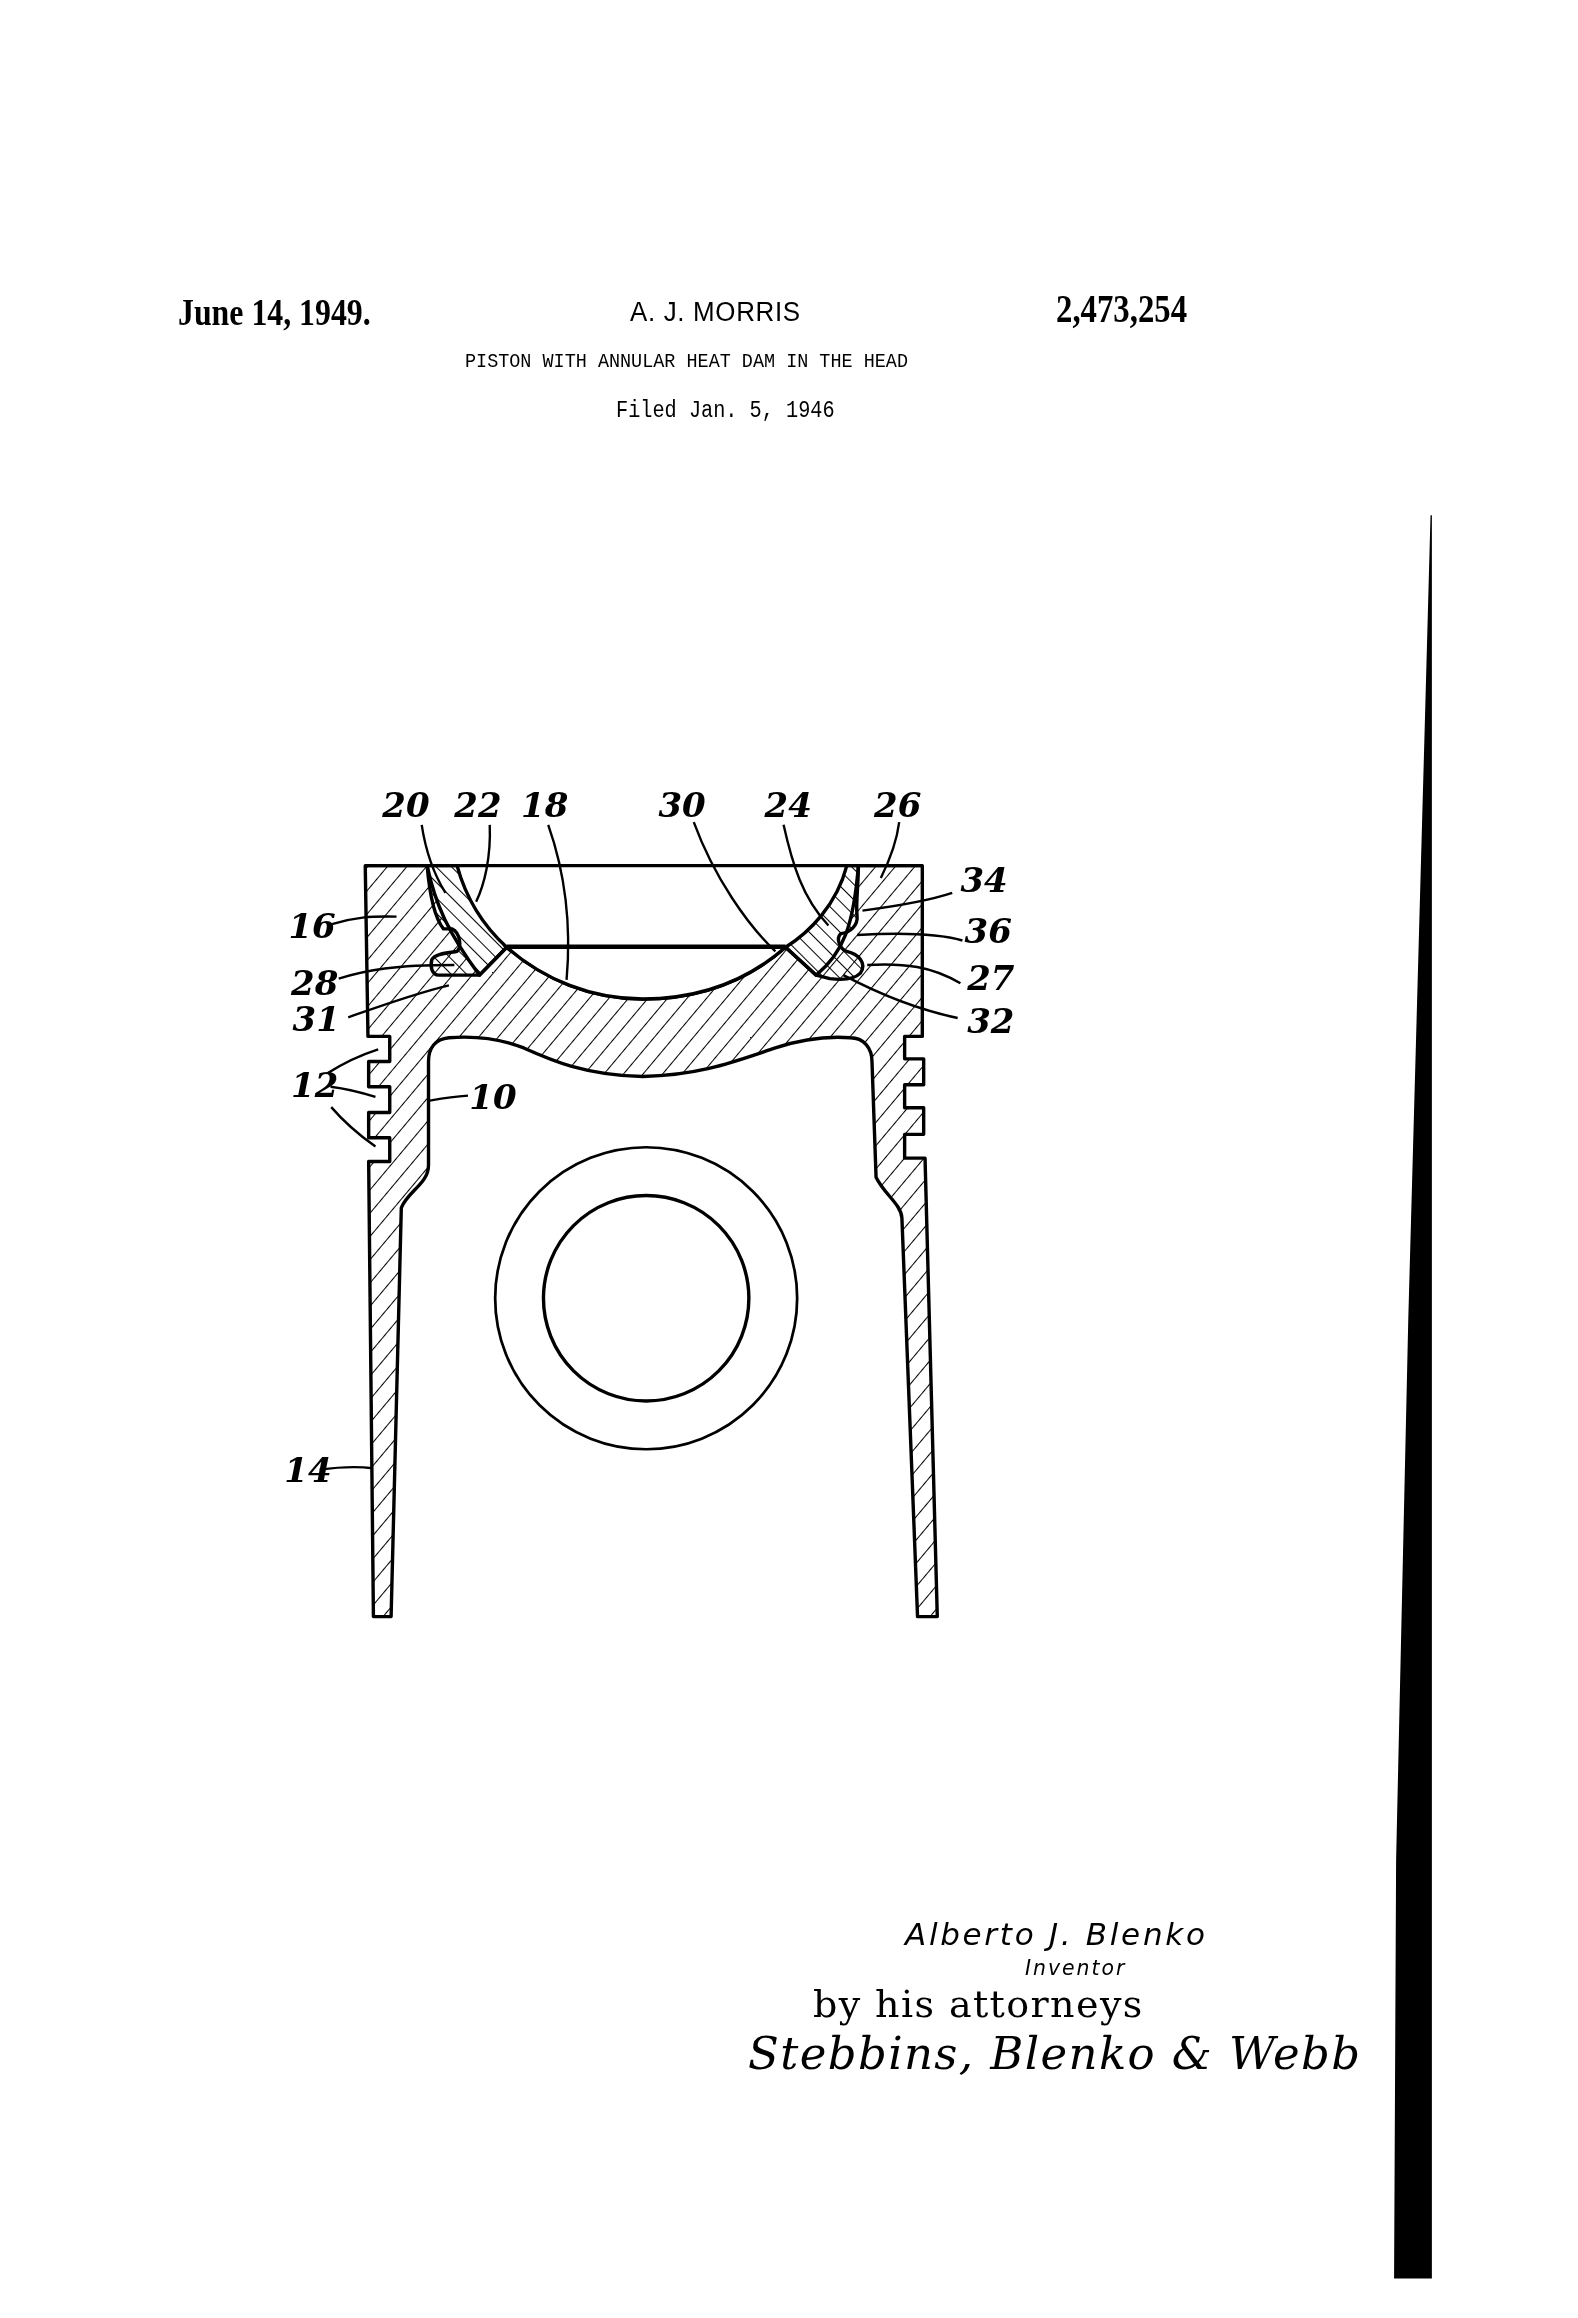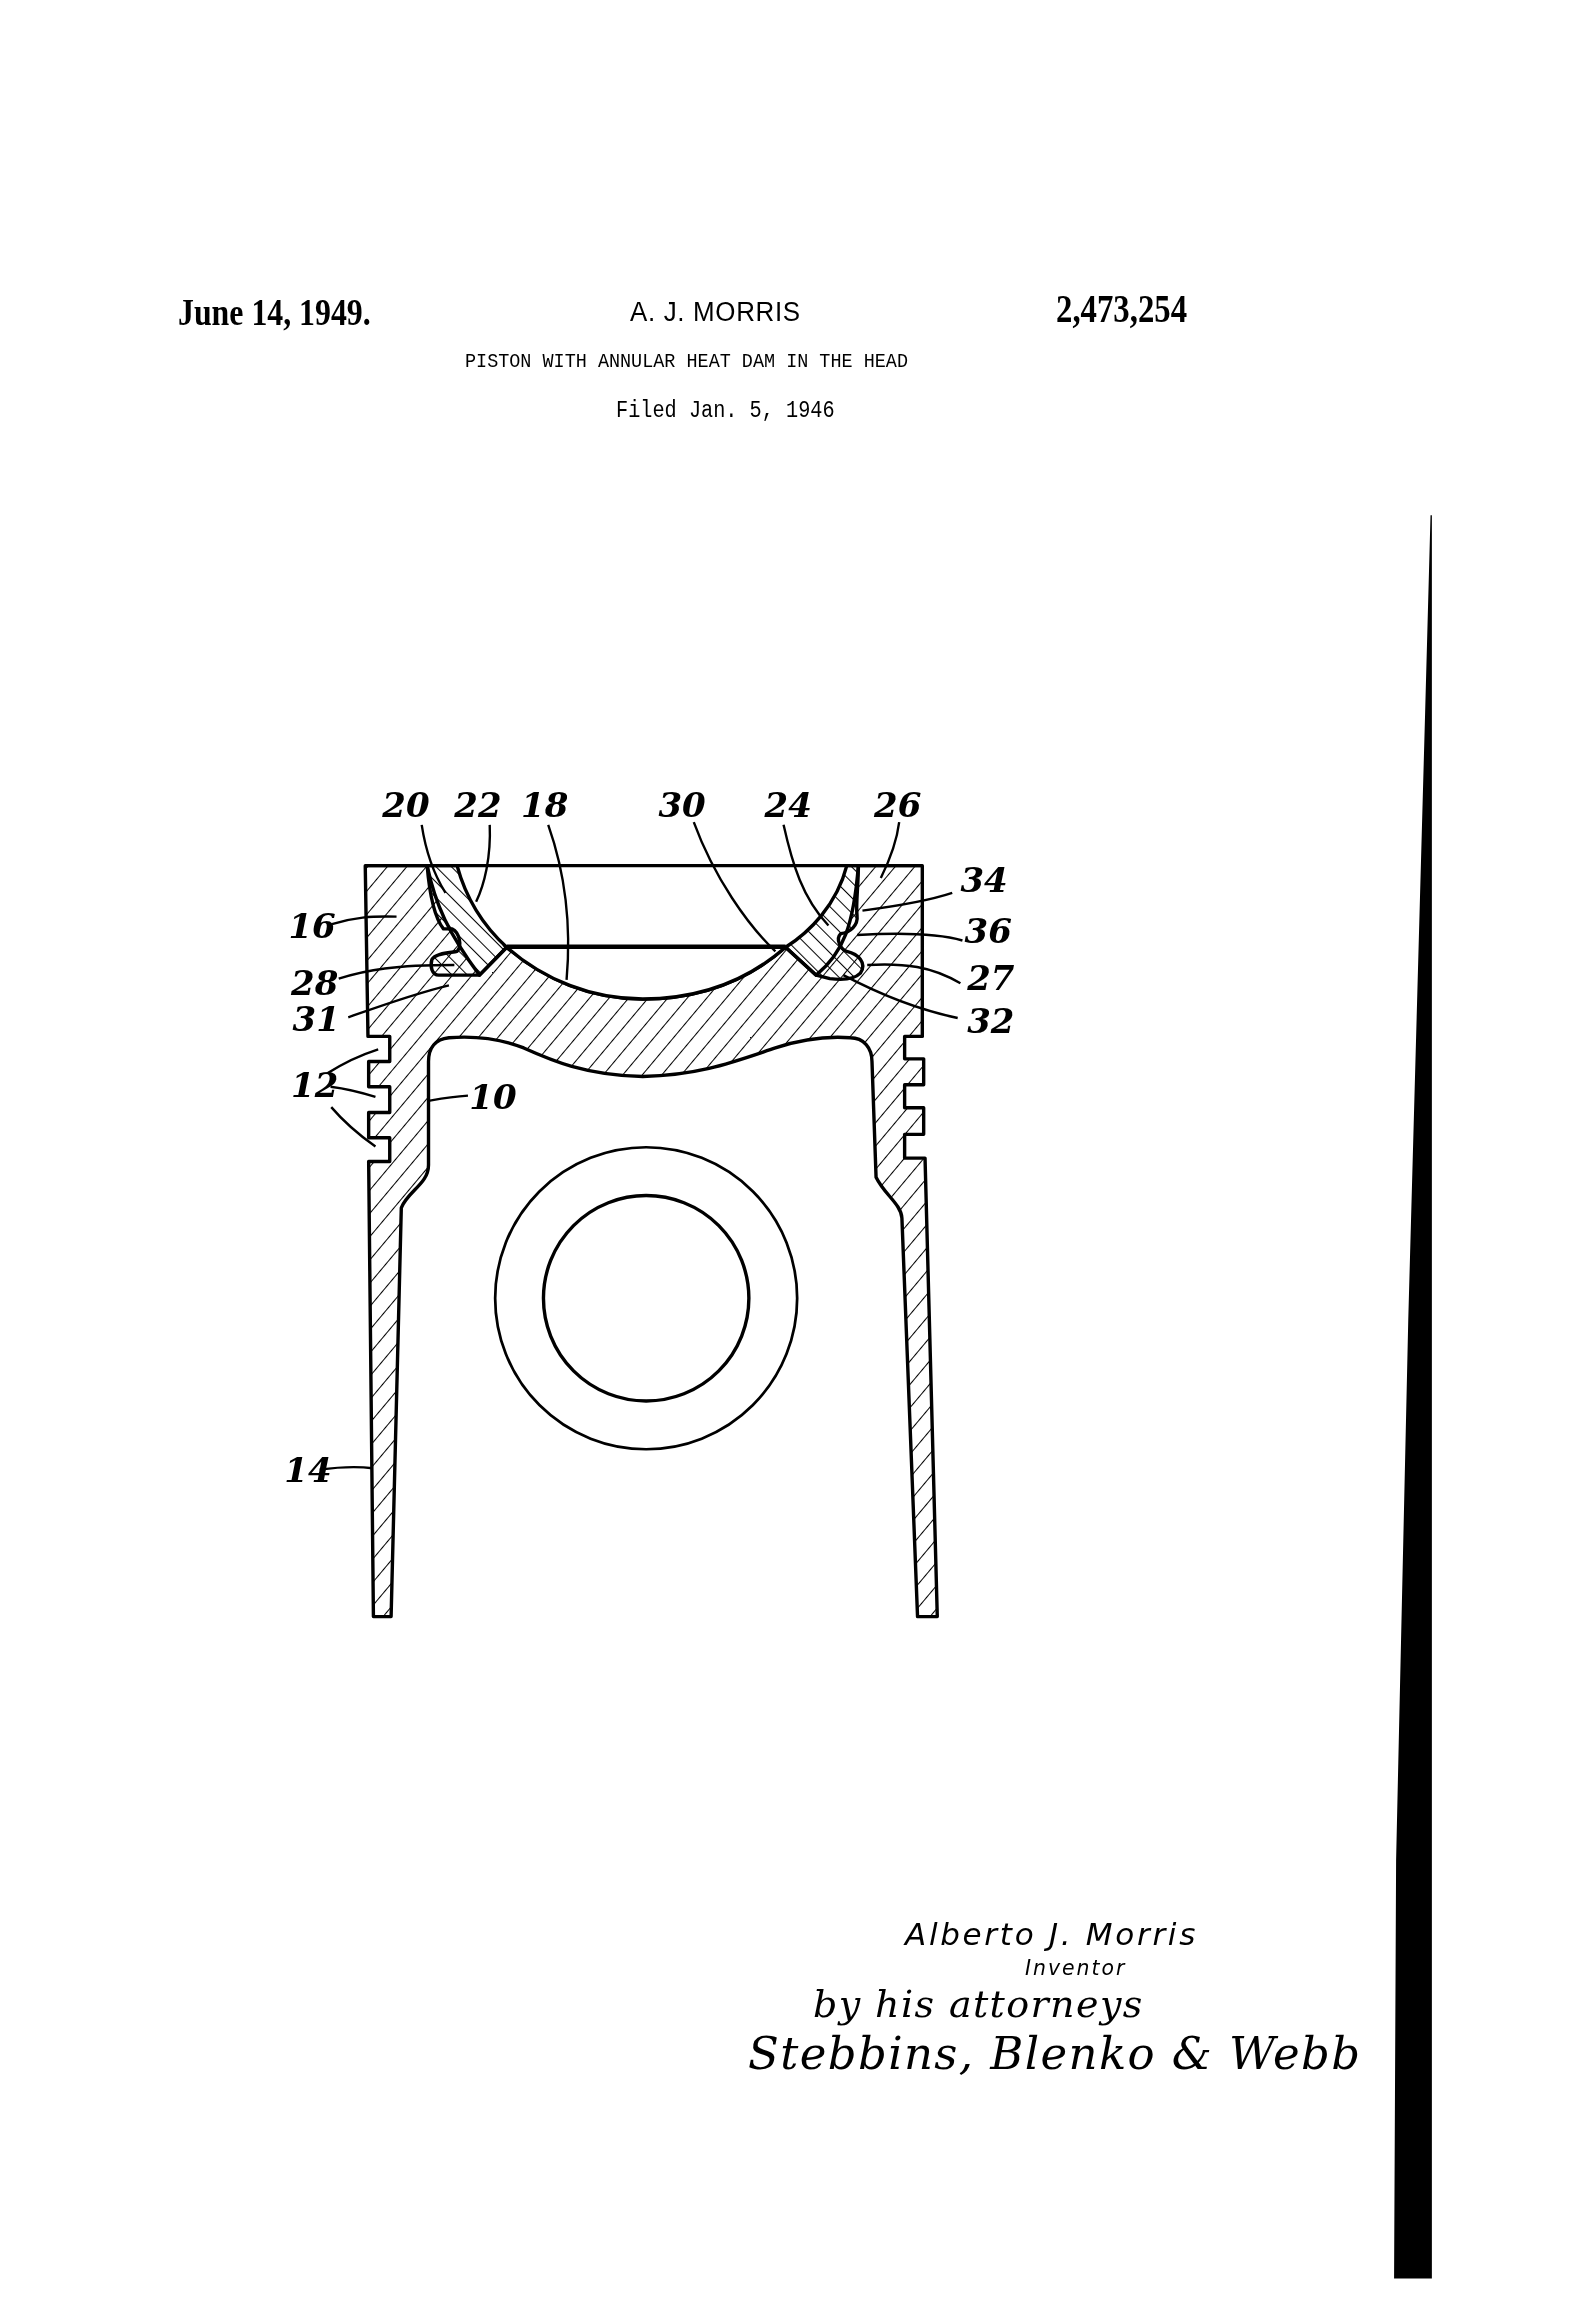--- a/index.html
+++ b/index.html
@@ -8,21 +8,21 @@
   .txt { position: absolute; color: #000; white-space: nowrap; line-height: 1; }
   .date { left: 178px; top: 294px; font-family: "Liberation Serif", serif; font-weight: bold; font-size: 37px; letter-spacing: 0px; transform: scaleX(0.86); transform-origin: left top; }
   .inventor-head { left: 630px; top: 299px; font-family: "Liberation Sans", sans-serif; font-size: 27px; letter-spacing: 0.7px; transform: scaleX(0.96); transform-origin: left top; }
   .patno { left: 1056px; top: 289px; font-family: "Liberation Serif", serif; font-weight: bold; font-size: 39px; transform: scaleX(0.84); transform-origin: left top; }
   .title { left: 465px; top: 352px; font-family: "Liberation Mono", monospace; font-size: 20.4px; letter-spacing: 0px; transform: scaleX(0.905); transform-origin: left top; }
   .filed { left: 616px; top: 400px; font-family: "Liberation Mono", monospace; font-size: 23px; transform: scaleX(0.88); transform-origin: left top; }
   .drawing { position: absolute; left: 0; top: 0; }
   .ref { font-family: "DejaVu Serif", serif; font-style: italic; font-weight: bold; font-size: 50px; fill: #000; }
   .sig1 { left: 905px; top: 1919px; font-family: "DejaVu Sans", sans-serif; font-style: italic; font-size: 31px; letter-spacing: 2.7px; }
   .sig2 { left: 992px; top: 1958px; font-family: "DejaVu Sans", sans-serif; font-style: italic; font-size: 20.4px; letter-spacing: 2px; margin-left: 33px; }
-  .sig3 { left: 813px; top: 1985px; font-family: "DejaVu Serif", serif; font-style: italic; font-size: 38px; letter-spacing: 1.4px; }
+  .sig3 { left: 813px; top: 1985px; font-family: "DejaVu Serif", serif; font-size: 38px; letter-spacing: 1.4px; }
   .sig4 { left: 748px; top: 2031px; font-family: "DejaVu Serif", serif; font-style: italic; font-size: 45px; letter-spacing: 1.4px; }
   .edge-bar { position: absolute; }
 </style>
 </head>
 <body>
 
 <div class="page">
 
   <div class="txt date">June 14, 1949.</div>
   <div class="txt inventor-head">A. J. MORRIS</div>
@@ -106,18 +106,18 @@
     <text class="ref" x="1422" y="1518">32</text>
     <text class="ref" x="428" y="1612">12</text>
     <text class="ref" x="690" y="1630">10</text>
     <text class="ref" x="418" y="2178">14</text>
   </svg>
 
   <svg class="edge-bar" style="left:1388px; top:503px;" width="54" height="1789" viewBox="0 0 80 2630" xmlns="http://www.w3.org/2000/svg">
     <polygon points="63,8 65,8 65,2620 9,2620 12,2000 30,1200 55,300" fill="#000"></polygon>
   </svg>
 
-  <div class="txt sig1">Alberto J. Morris</div>
+  <div class="txt sig1">Alberto J. Blenko</div>
   <div class="txt sig2">Inventor</div>
   <div class="txt sig3">by his attorneys</div>
   <div class="txt sig4">Stebbins, Blenko &amp; Webb</div>
 </div>
 
 
 </body></html>

